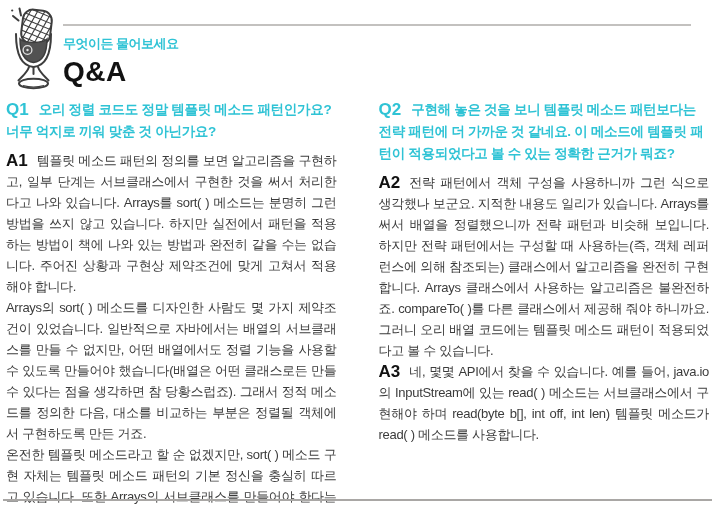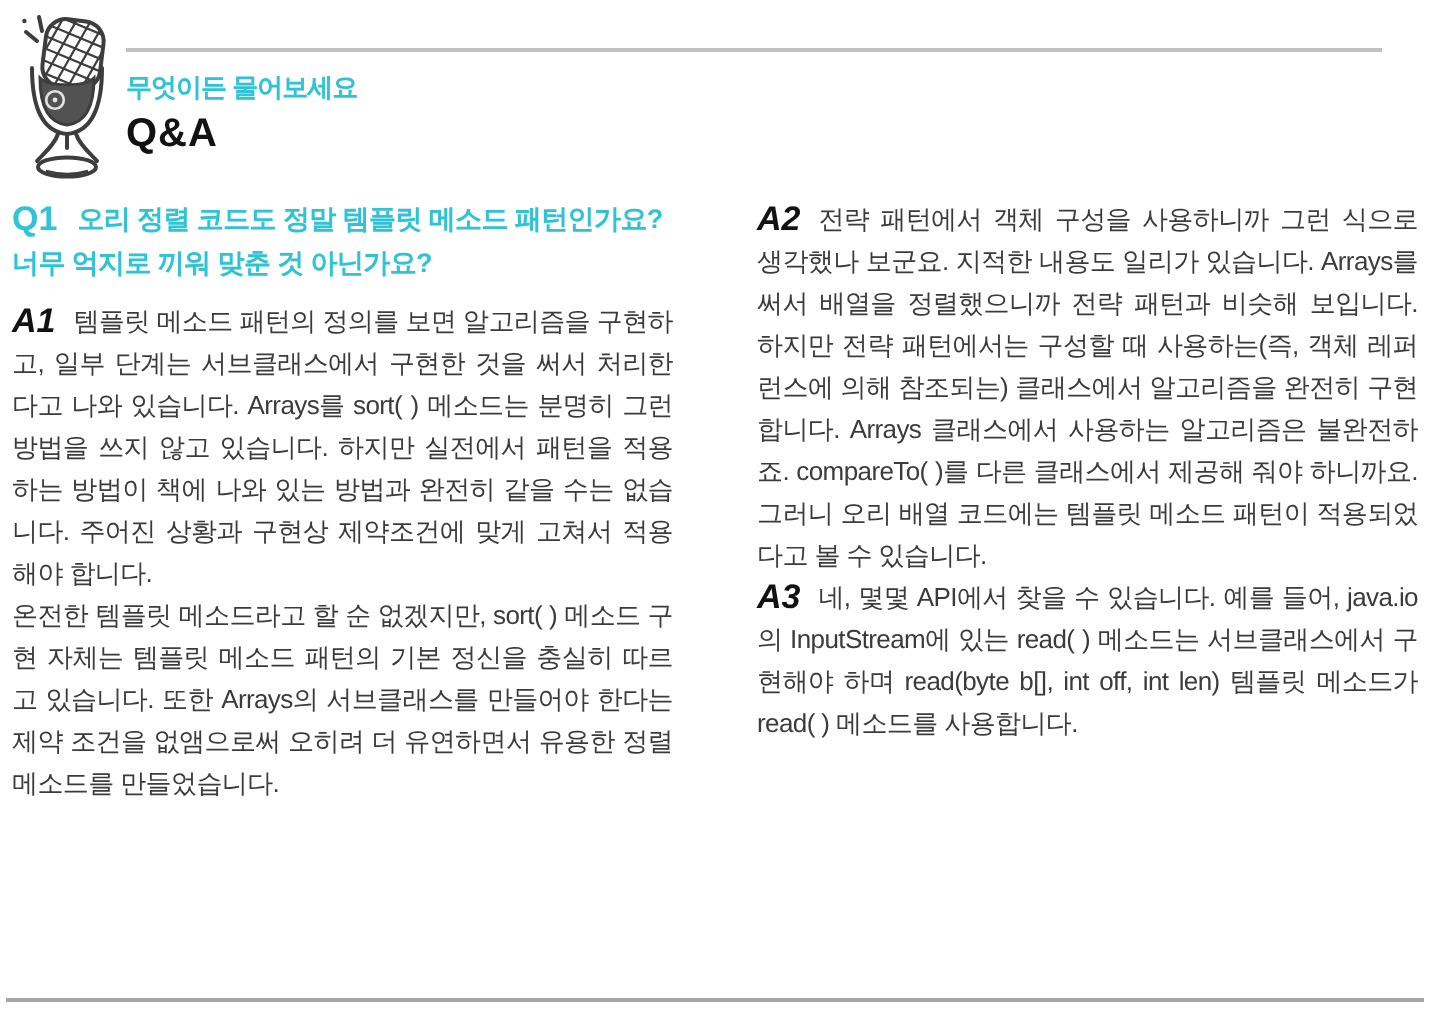--- a/index.html
+++ b/index.html
@@ -26,21 +26,21 @@
     margin-top: 9px;
     color: #2fc3d5;
     font-weight: 700;
     font-size: 13px;
     letter-spacing: -0.5px;
   }
   .qa-title {
     margin-top: 3px;
     color: #121212;
     font-weight: 900;
-    font-size: 20px;
+    font-size: 28px;
     letter-spacing: 0.5px;
   }
 
   
   .content {
     position: absolute; top: 99px; left: 6px; right: 6px; bottom: 16px;
     display: flex; gap: 42px;
   }
   .col { flex: 1 1 0; min-width: 0; }
 
@@ -67,21 +67,20 @@
     text-align: justify;
     margin: 0;
   }
   .a-label {
     color: #121212;
     font-size: 17px;
     font-weight: 800;
     letter-spacing: 0;
     margin-right: 9px;
     vertical-align: -1px;
-    font-style: italic;
   }
   .para { margin: 0; }
   .q3-gap { margin-top: 32px; }
 
   .bottom-rule {
     position: absolute; left: 3px; right: 3px; top: 499px;
     border-top: 2px solid #a9a7a5;
     height: 0;
   }
 </style>
@@ -141,25 +140,27 @@
     <div class="tagline">무엇이든 물어보세요</div>
     <div class="qa-title">Q&amp;A</div>
   </div>
 
   <div class="content">
 
     <div class="col">
       <p class="q-block"><span class="q-label">Q1</span><span>오리 정렬 코드도 정말 템플릿 메소드 패턴인가요? 너무 억지로 끼워 맞춘 것 아닌가요?</span></p>
       <div class="a-block">
         <p class="para"><span class="a-label">A1</span><span>템플릿 메소드 패턴의 정의를 보면 알고리즘을 구현하고, 일부 단계는 서브클래스에서 구현한 것을 써서 처리한다고 나와 있습니다. Arrays를 sort( ) 메소드는 분명히 그런 방법을 쓰지 않고 있습니다. 하지만 실전에서 패턴을 적용하는 방법이 책에 나와 있는 방법과 완전히 같을 수는 없습니다. 주어진 상황과 구현상 제약조건에 맞게 고쳐서 적용해야 합니다.</span></p>
+        <p class="para">Arrays의 sort( ) 메소드를 디자인한 사람도 몇 가지 제약조건이 있었습니다. 일반적으로 자바에서는 배열의 서브클래스를 만들 수 없지만, 어떤 배열에서도 정렬 기능을 사용할 수 있도록 만들어야 했습니다(배열은 어떤 클래스로든 만들 수 있다는 점을 생각하면 참 당황스럽죠). 그래서 정적 메소드를 정의한 다음, 대소를 비교하는 부분은 정렬될 객체에서 구현하도록 만든 거죠.</p>
         <p class="para">온전한 템플릿 메소드라고 할 순 없겠지만, sort( ) 메소드 구현 자체는 템플릿 메소드 패턴의 기본 정신을 충실히 따르고 있습니다. 또한 Arrays의 서브클래스를 만들어야 한다는 제약 조건을 없앰으로써 오히려 더 유연하면서 유용한 정렬 메소드를 만들었습니다.</p>
       </div>
     </div>
 
     <div class="col">
+      <p class="q-block"><span class="q-label">Q2</span><span>구현해 놓은 것을 보니 템플릿 메소드 패턴보다는 전략 패턴에 더 가까운 것 같네요. 이 메소드에 템플릿 패턴이 적용되었다고 볼 수 있는 정확한 근거가 뭐죠?</span></p>
       <div class="a-block">
         <p class="para"><span class="a-label">A2</span><span>전략 패턴에서 객체 구성을 사용하니까 그런 식으로 생각했나 보군요. 지적한 내용도 일리가 있습니다. Arrays를 써서 배열을 정렬했으니까 전략 패턴과 비슷해 보입니다. 하지만 전략 패턴에서는 구성할 때 사용하는(즉, 객체 레퍼런스에 의해 참조되는) 클래스에서 알고리즘을 완전히 구현합니다. Arrays 클래스에서 사용하는 알고리즘은 불완전하죠. compareTo( )를 다른 클래스에서 제공해 줘야 하니까요. 그러니 오리 배열 코드에는 템플릿 메소드 패턴이 적용되었다고 볼 수 있습니다.</span></p>
       </div>
 
       <div class="a-block">
         <p class="para"><span class="a-label">A3</span><span>네, 몇몇 API에서 찾을 수 있습니다. 예를 들어, java.io의 InputStream에 있는 read( ) 메소드는 서브클래스에서 구현해야 하며 read(byte b[], int off, int len) 템플릿 메소드가 read( ) 메소드를 사용합니다.</span></p>
       </div>
     </div>
 
   </div>

